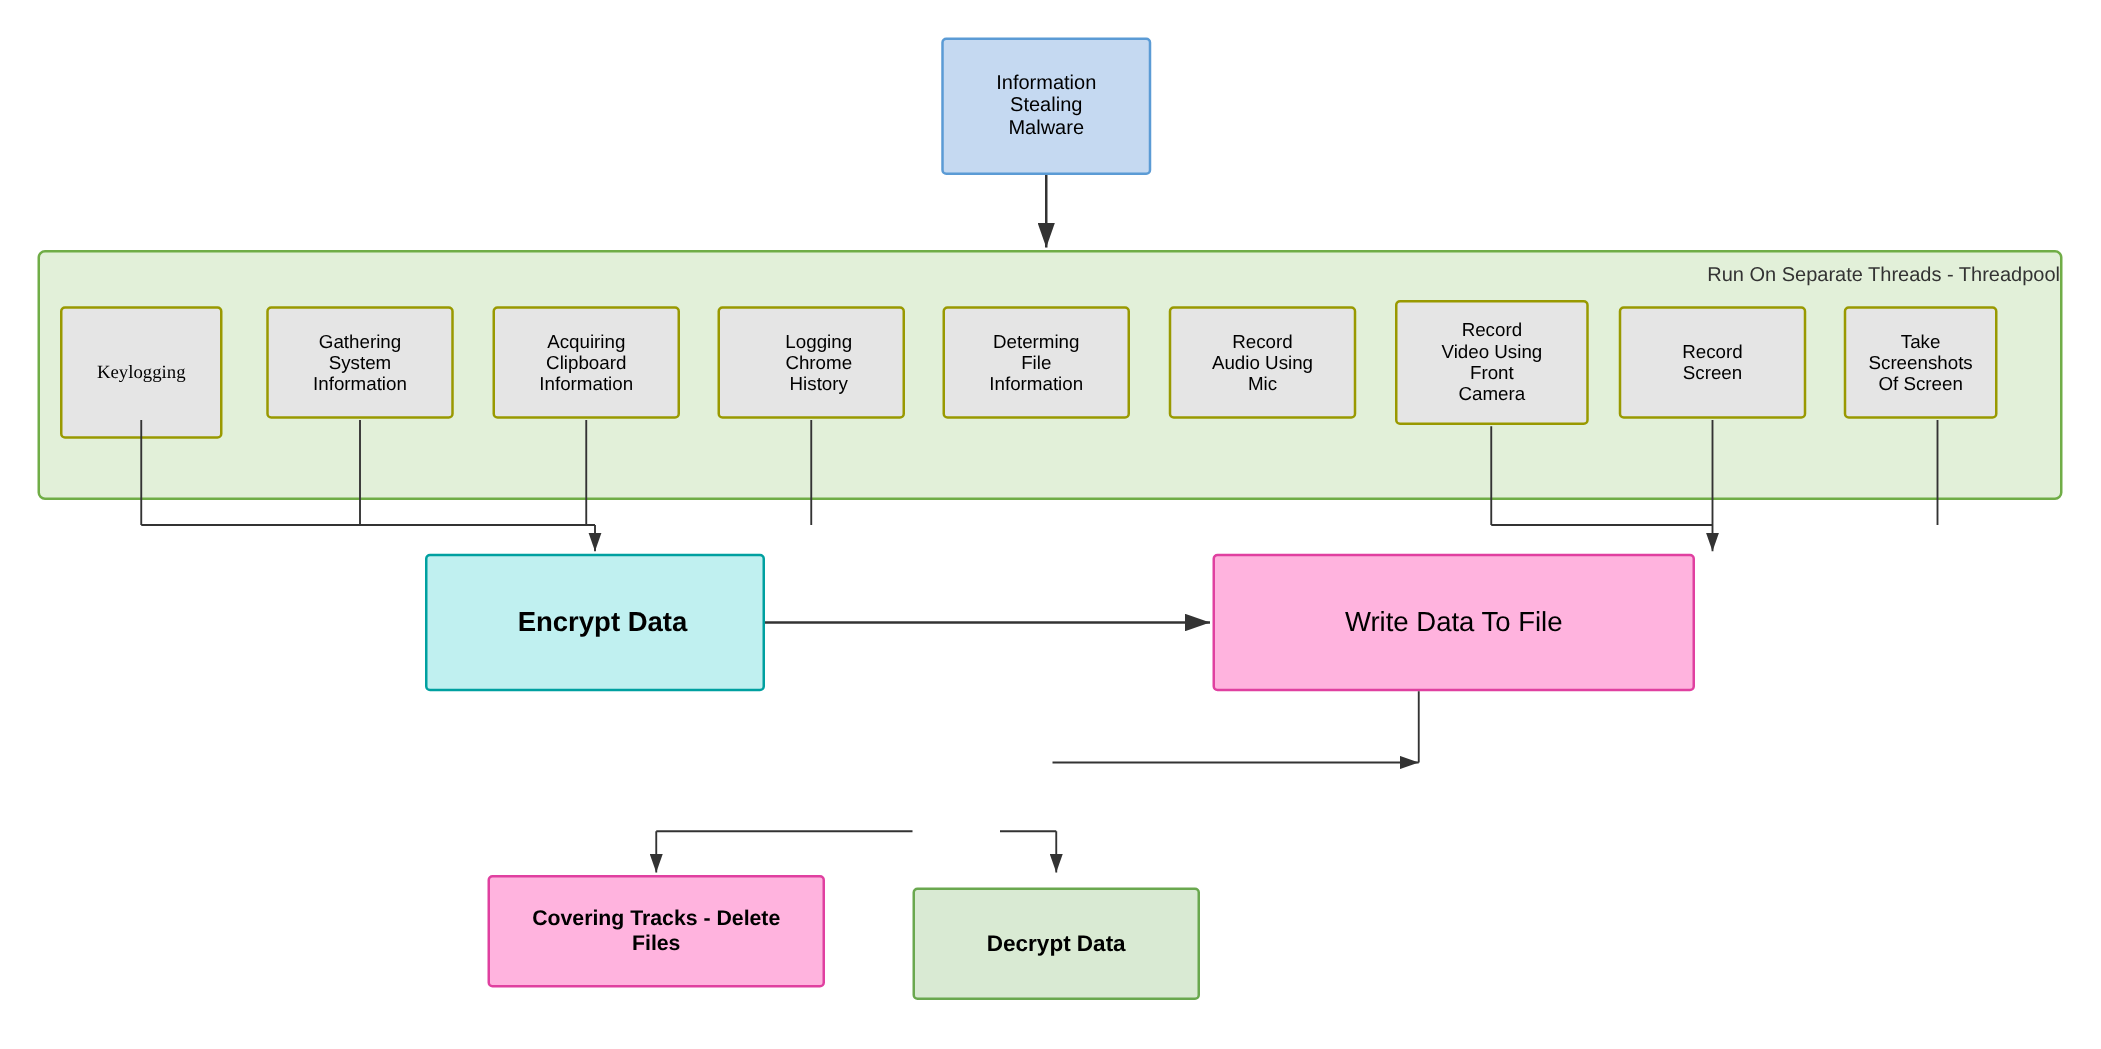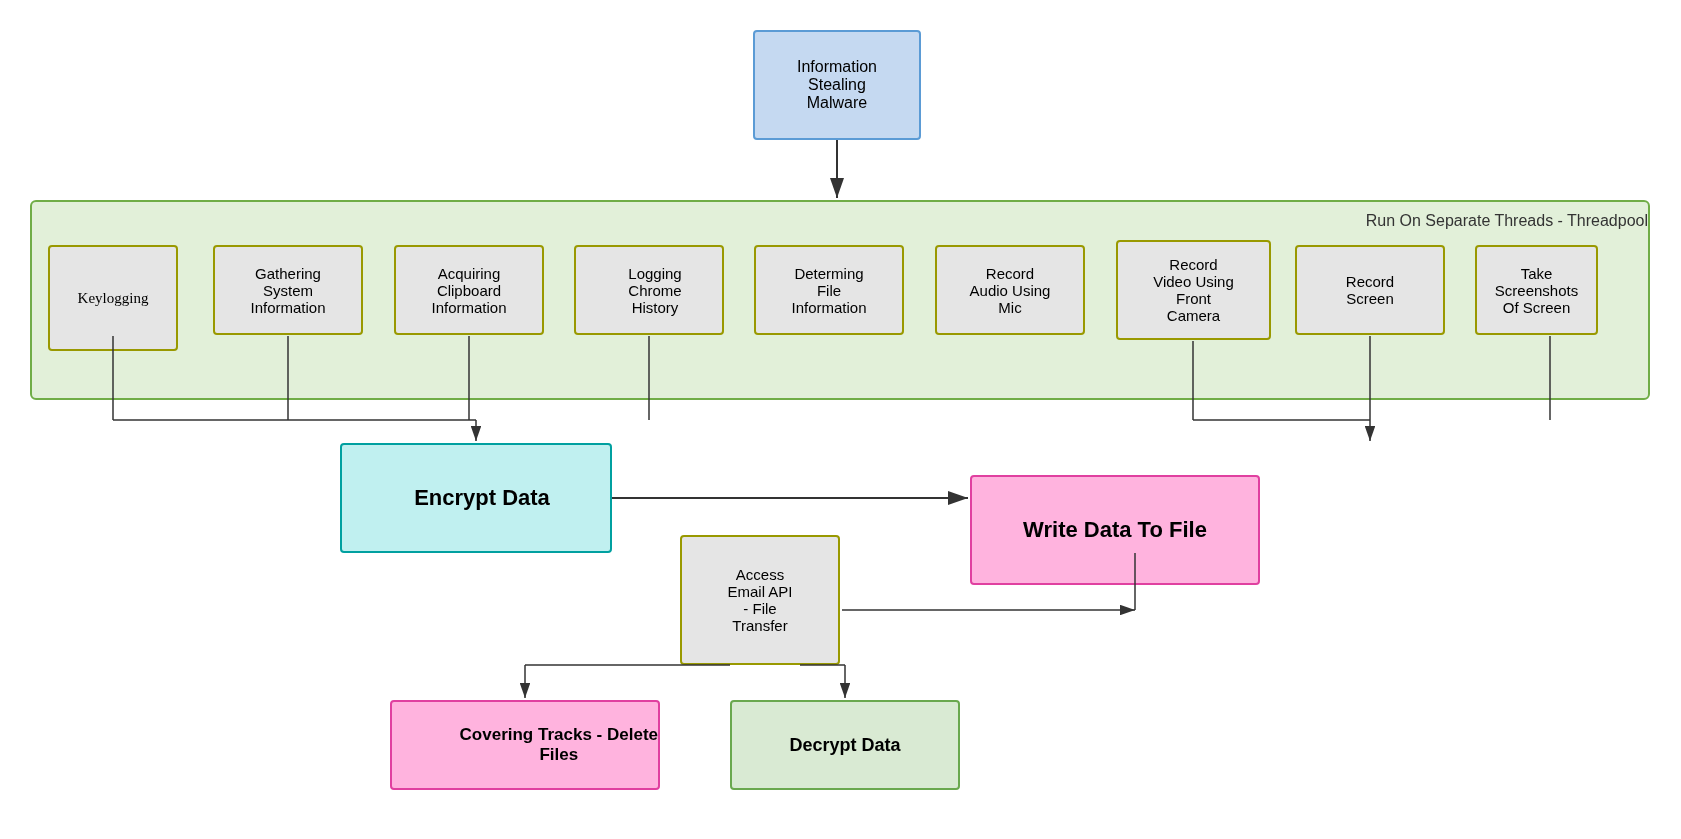--- a/index.html
+++ b/index.html
@@ -48,25 +48,25 @@
       border-color: #00a0a0;
       padding-left: 12px;
     }
     .node-pink {
       background: #ffb3de;
       border-color: #e040a0;
     }
     .node-pink-light {
       background: #ffb3de;
       border-color: #e040a0;
-      justify-content: flex-end;
     }
     .node-green-pale {
       background: #d9ead3;
       border-color: #6aa84f;
+      margin-top: 10px;
     }
     
     .threadpool-container {
       position: absolute;
       background: #e2f0d9;
       border: 2px solid #70ad47;
       border-radius: 6px;
     }
     .threadpool-label {
       position: absolute;
@@ -124,27 +124,24 @@
   </div>
 
   <div class="node node-yellow" style="left:1475px; top:245px; width:123px; height:90px;">
     <span>Take<br>Screenshots<br>Of Screen</span>
   </div>
 
   <div class="node node-cyan" style="left:340px; top:443px; width:272px; height:110px; font-size:22px; font-weight:bold;">
     <span>Encrypt Data</span>
   </div>
 
-  <div class="node node-pink" style="left:970px; top:443px; width:290px; height:110px; font-size:22px; font-weight:bold;margin-top:32px;">
+  <div class="node node-pink" style="left:970px; top:443px; width:386px; height:110px; font-size:22px; font-weight:normal;">
     <span>Write Data To File</span>
   </div>
 
-  <div class="node node-yellow" style="left:680px; top:535px; width:160px; height:130px; font-size:15px;">
-    <span>Access<br>Email API<br>- File<br>Transfer</span>
-  </div>
 
   <div class="node node-pink-light" style="left:390px; top:700px; width:270px; height:90px; font-size:17px; font-weight:bold;">
     <span>Covering Tracks - Delete<br>Files</span>
   </div>
 
   <div class="node node-green-pale" style="left:730px; top:700px; width:230px; height:90px; font-size:18px; font-weight:bold;">
     <span>Decrypt Data</span>
   </div>
 
   <svg class="arrows">

